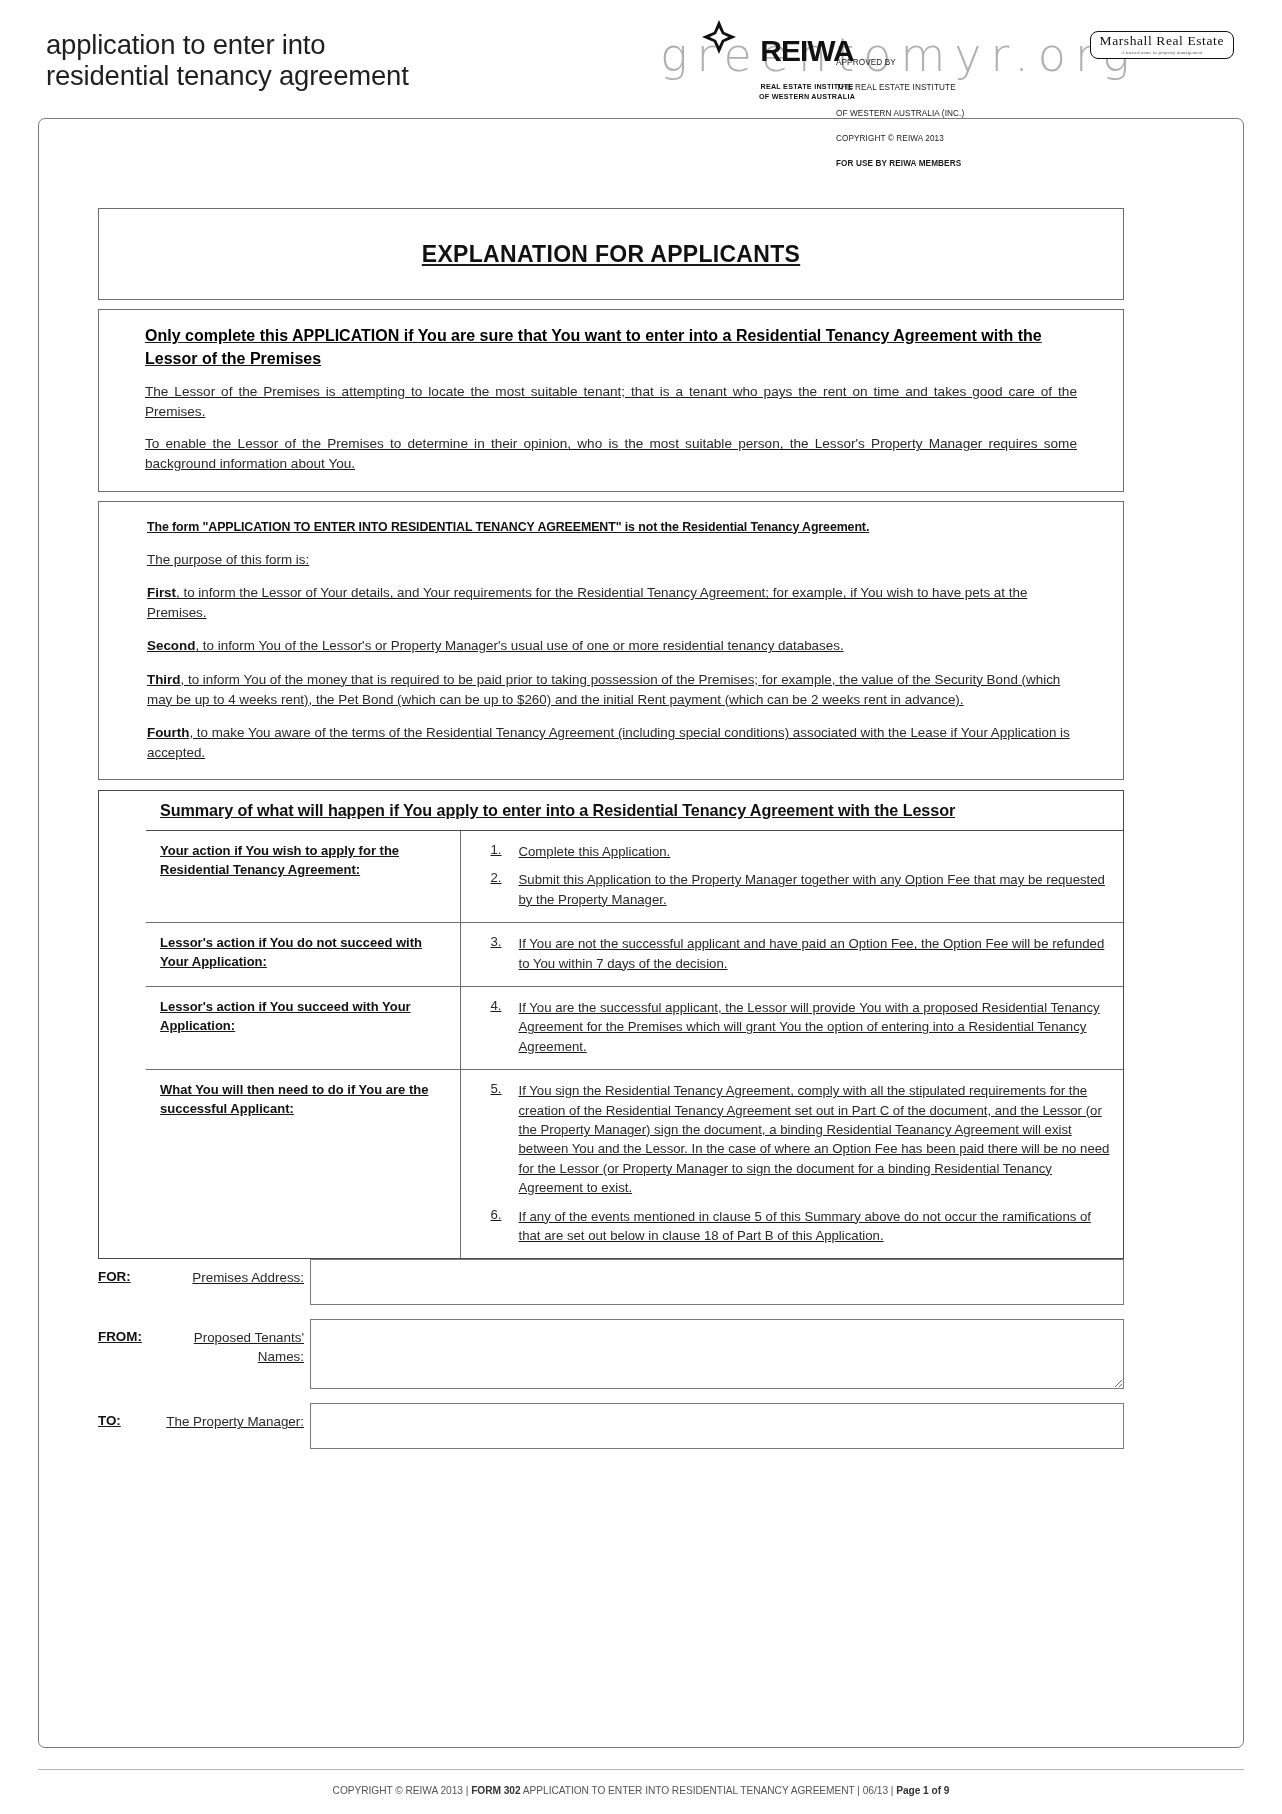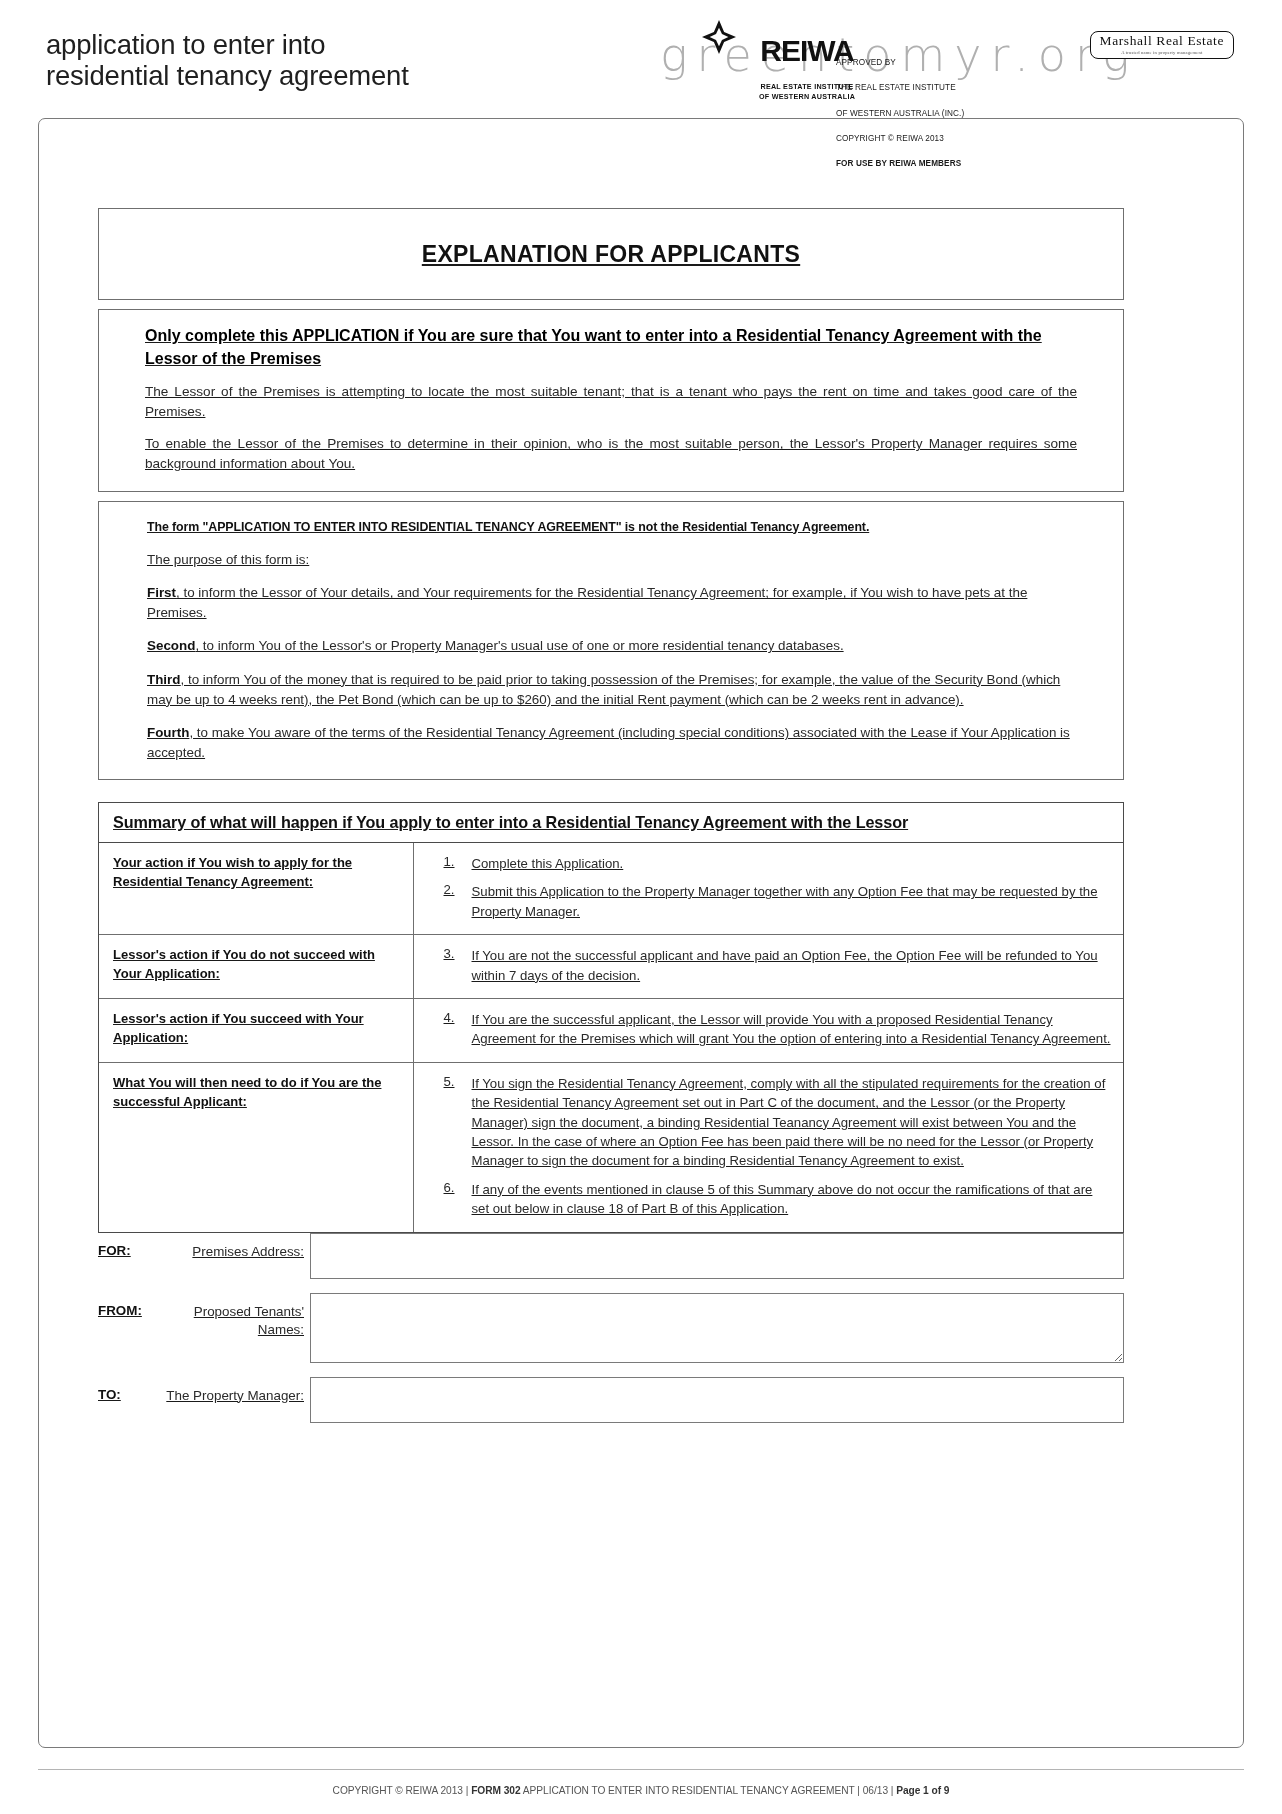--- a/index.html
+++ b/index.html
@@ -198,23 +198,24 @@
     line-height: 1.5;
     color: #2a2a2a;
     margin: 0 0 13px 0;
     text-align: left;
   }
   .purpose-box p:last-child { margin-bottom: 0; }
   .purpose-box b { color: #111; }
 
   
   .summary-wrap {
-    margin-top: 22px;
+    margin-top: 10px;
     border: 1.3px solid #4a4a4a;
     box-sizing: border-box;
+    padding-left: 47px;
   }
   .summary-head {
     font-size: 16.2px;
     font-weight: bold;
     color: #111;
     padding: 10px 12px 10px 14px;
     border-bottom: 1.2px solid #4a4a4a;
     letter-spacing: -.1px;
   }
   table.summary {

